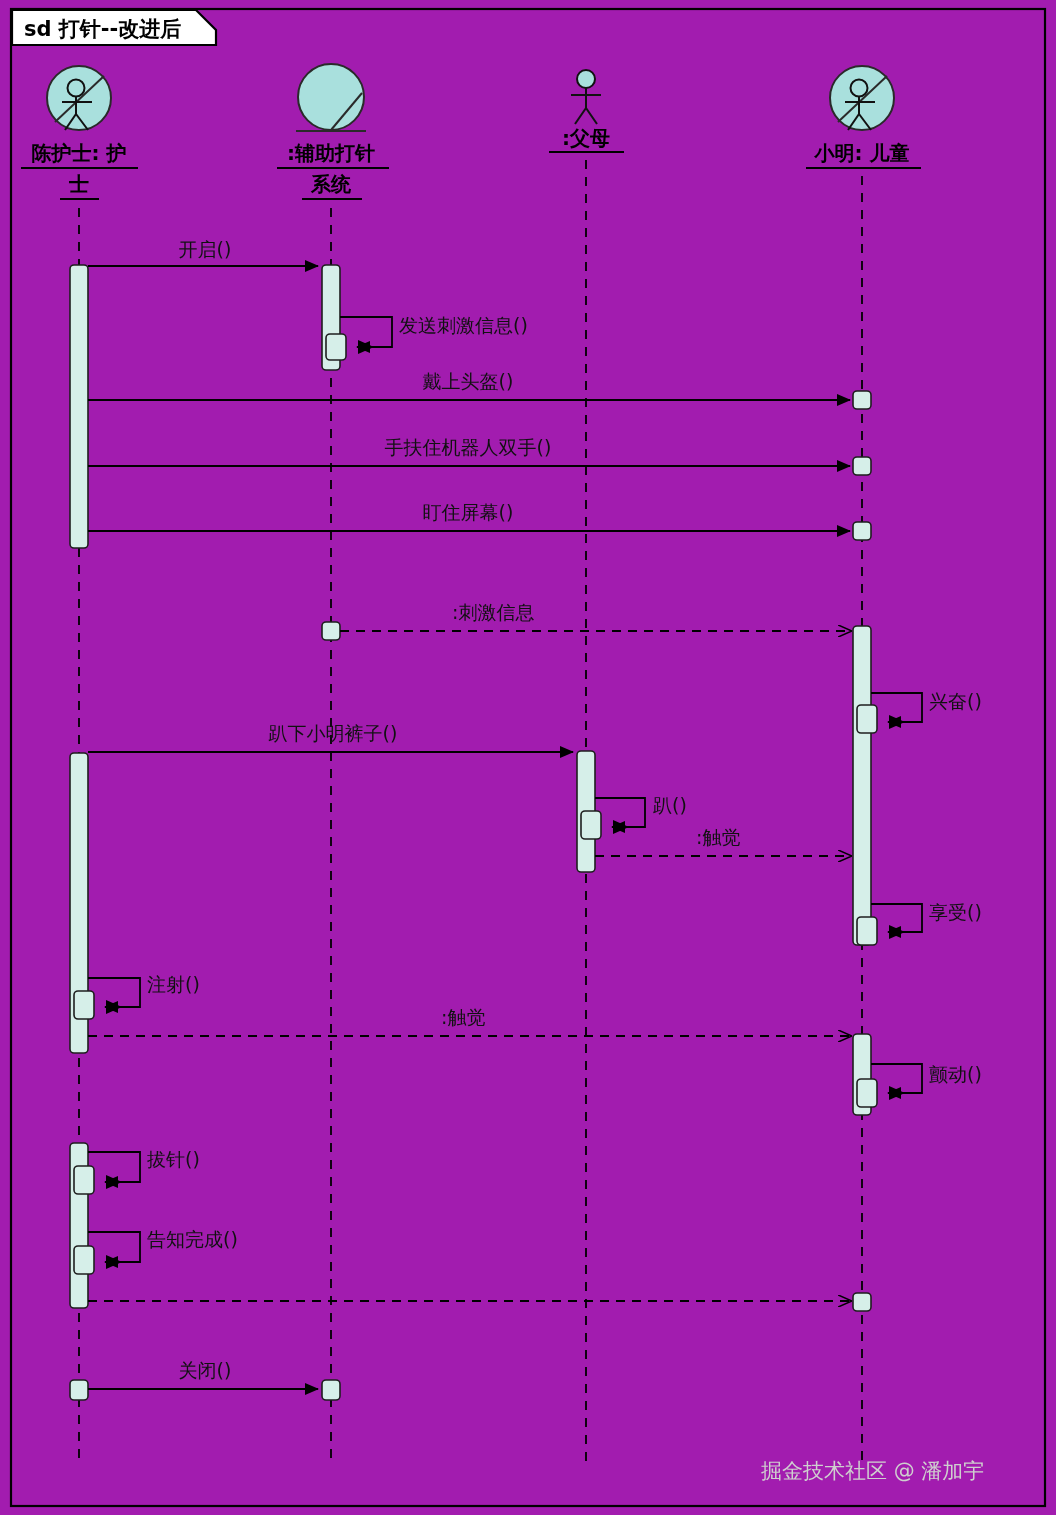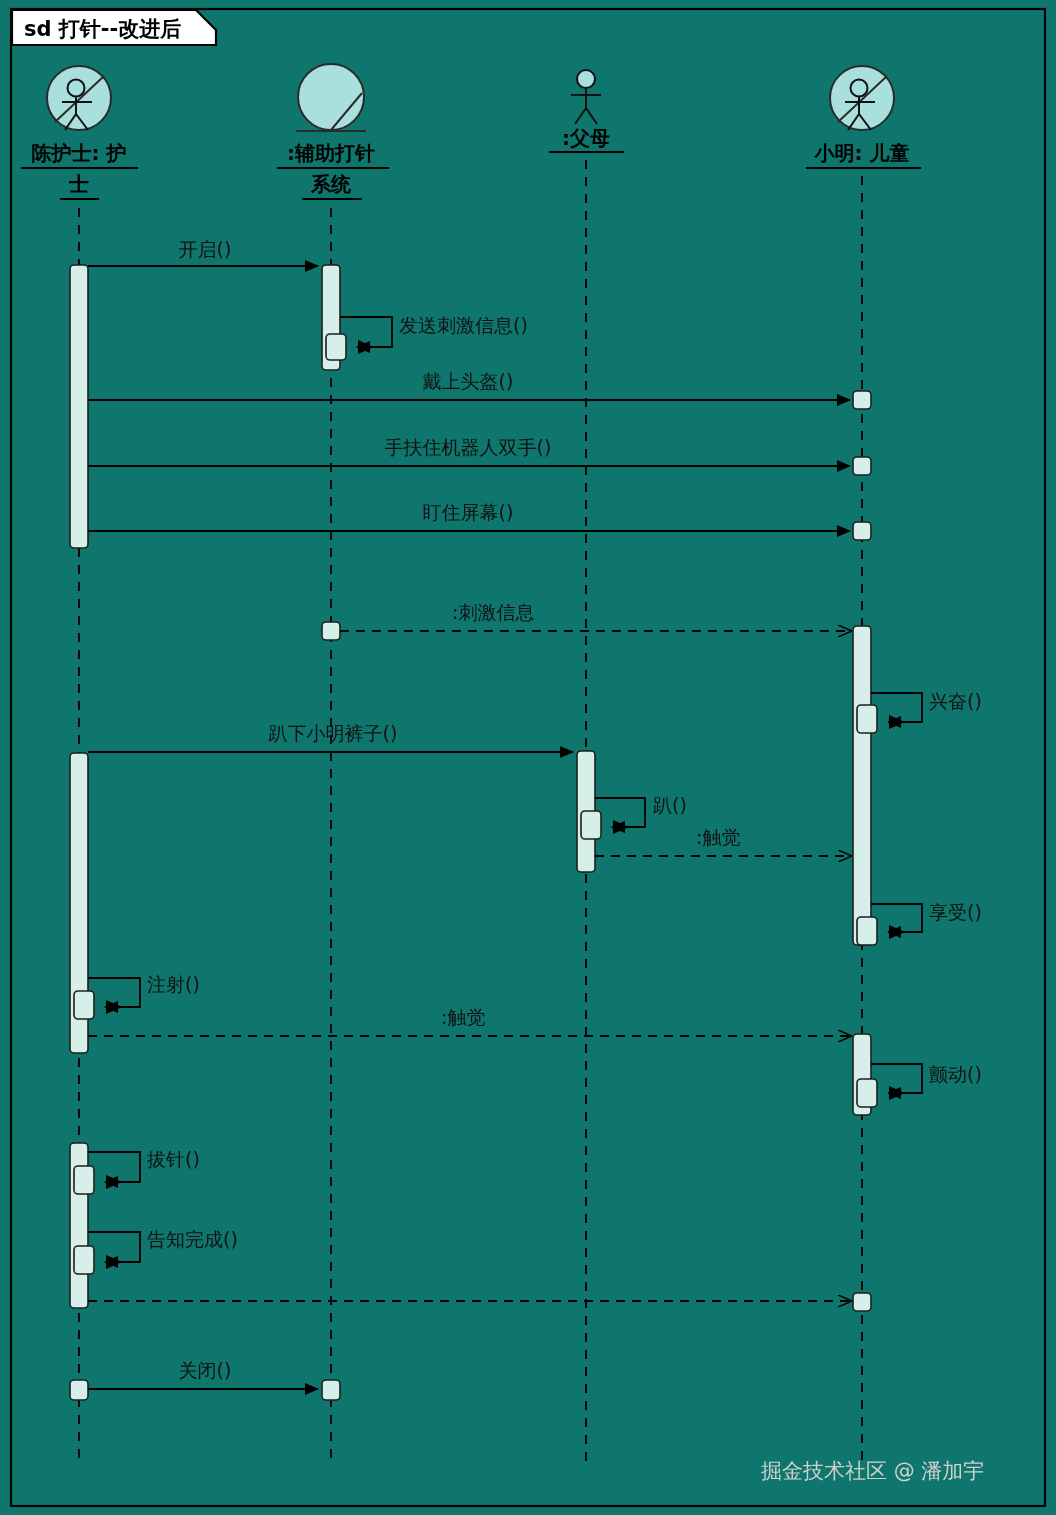--- a/index.html
+++ b/index.html
@@ -1,17 +1,17 @@
 <!DOCTYPE html>
 <html><head>
 <meta charset="utf-8">
 <style>
   html,body{margin:0;padding:0;background:#ffffff;}
   body{font-family:"DejaVu Sans","Liberation Sans",sans-serif;}
-  #canvas{position:relative;width:1056px;height:1515px;background:#0f766e;overflow:hidden;}
+  #canvas{position:relative;width:1056px;height:1515px;background:#a21caf;overflow:hidden;}
   svg#diagram{position:absolute;left:0;top:0;width:1056px;height:1515px;}
   .ln{font-family:"DejaVu Sans","Liberation Sans",sans-serif;}
   .frame-title{font-size:21px;font-weight:bold;fill:#000;}
   .lifeline-label{font-size:20px;font-weight:bold;fill:#000;}
   .msg-label{font-size:19px;fill:#111;}
   .watermark{font-size:21px;fill:#cfcfcf;}
   text{dominant-baseline:auto;}
 </style>
 </head>
 <body>

